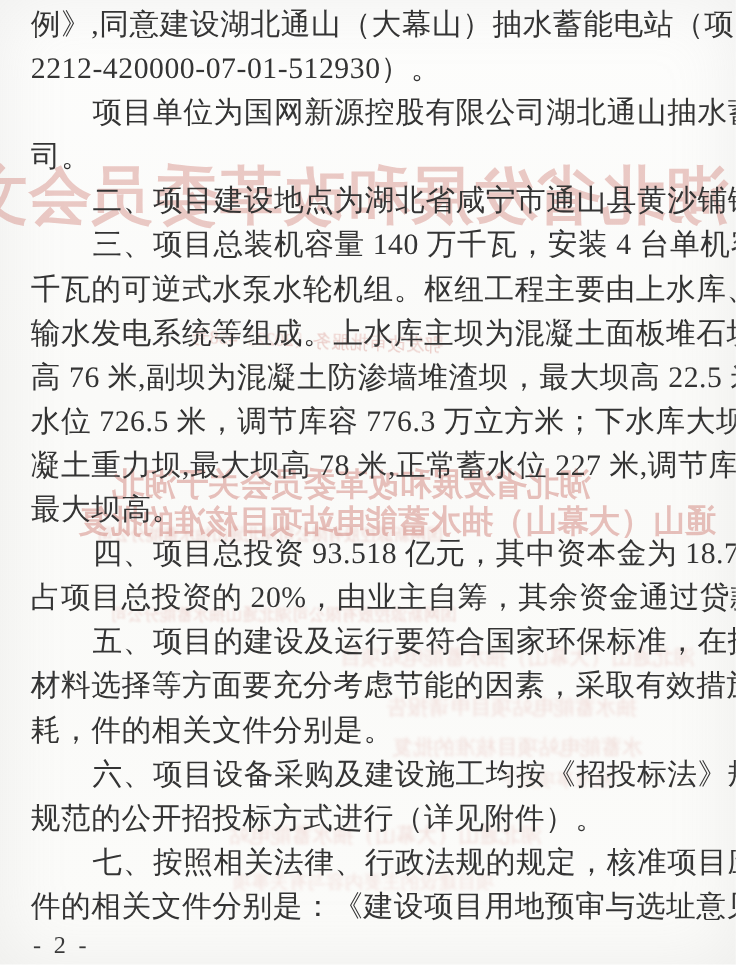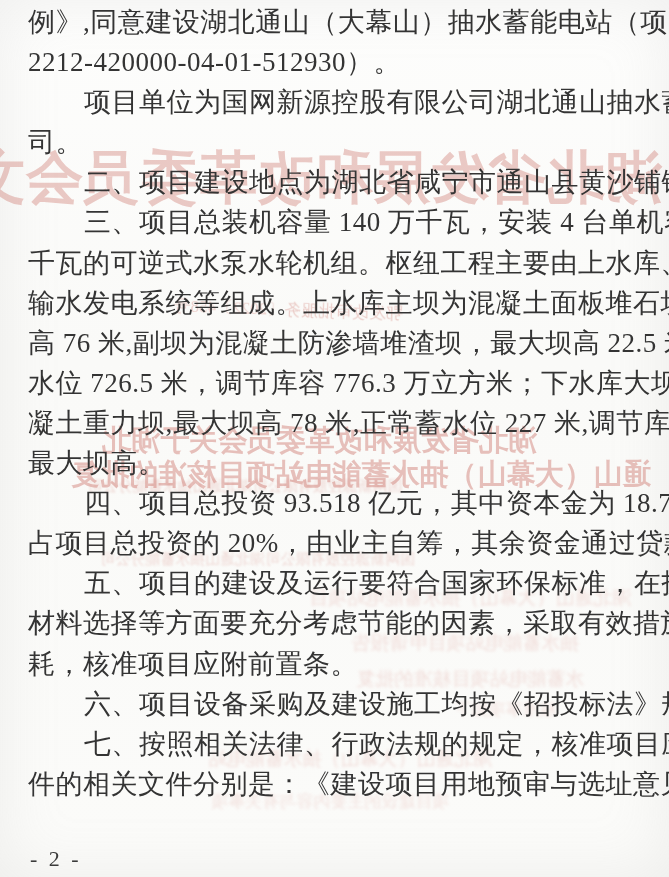--- a/index.html
+++ b/index.html
@@ -150,36 +150,37 @@
     <div class="wm wm-bleed wm-b0">湖北通山（大幕山）抽水蓄能电站项目</div>
     <div class="wm wm-bleed wm-b1">抽水蓄能电站项目申请报告</div>
     <div class="wm wm-bleed wm-b2">水蓄能电站项目核准的批复</div>
     <div class="wm wm-bleed wm-b3">核准事项如下</div>
     <div class="wm wm-bleed wm-b4">湖北通山（大幕山）抽水蓄能电站</div>
     <div class="wm wm-bleed wm-b5">项目建设的主要内容与有关事项</div>
   </div>
 
   <div class="text-layer">
     <div class="doc-line">例》,同意建设湖北通山（大幕山）抽水蓄能电站（项目代码：</div>
-    <div class="doc-line">2212-420000-04-01-512930）。</div>
+    <div class="doc-line">2212-420000-07-01-512930）。</div>
     <div class="doc-line indent">项目单位为国网新源控股有限公司湖北通山抽水蓄能分公</div>
     <div class="doc-line">司。</div>
     <div class="doc-line indent">二、项目建设地点为湖北省咸宁市通山县黄沙铺镇。</div>
     <div class="doc-line indent">三、项目总装机容量 140 万千瓦，安装 4 台单机容量 35 万</div>
     <div class="doc-line">千瓦的可逆式水泵水轮机组。枢纽工程主要由上水库、下水库和</div>
     <div class="doc-line">输水发电系统等组成。上水库主坝为混凝土面板堆石坝，最大坝</div>
     <div class="doc-line">高 76 米,副坝为混凝土防渗墙堆渣坝，最大坝高 22.5 米，正常蓄</div>
     <div class="doc-line">水位 726.5 米，调节库容 776.3 万立方米；下水库大坝为碾压混</div>
     <div class="doc-line">凝土重力坝,最大坝高 78 米,正常蓄水位 227 米,调节库容 786.9</div>
     <div class="doc-line">最大坝高。</div>
     <div class="doc-line indent">四、项目总投资 93.518 亿元，其中资本金为 18.704 亿元，</div>
     <div class="doc-line">占项目总投资的 20%，由业主自筹，其余资金通过贷款融资。</div>
     <div class="doc-line indent">五、项目的建设及运行要符合国家环保标准，在技术方案和</div>
     <div class="doc-line">材料选择等方面要充分考虑节能的因素，采取有效措施节能降</div>
-    <div class="doc-line">耗，核准项目应附前置条。</div>
+    <div class="doc-line">耗，件的相关文件分别是。</div>
     <div class="doc-line indent">六、项目设备采购及建设施工均按《招投标法》规定，采用</div>
+    <div class="doc-line">规范的公开招投标方式进行（详见附件）。</div>
     <div class="doc-line indent">七、按照相关法律、行政法规的规定，核准项目应附前置条</div>
     <div class="doc-line">件的相关文件分别是：《建设项目用地预审与选址意见书》（用</div>
   </div>
 
   <div class="page-number">- 2 -</div>
 
 </div>
 
 </body></html>

